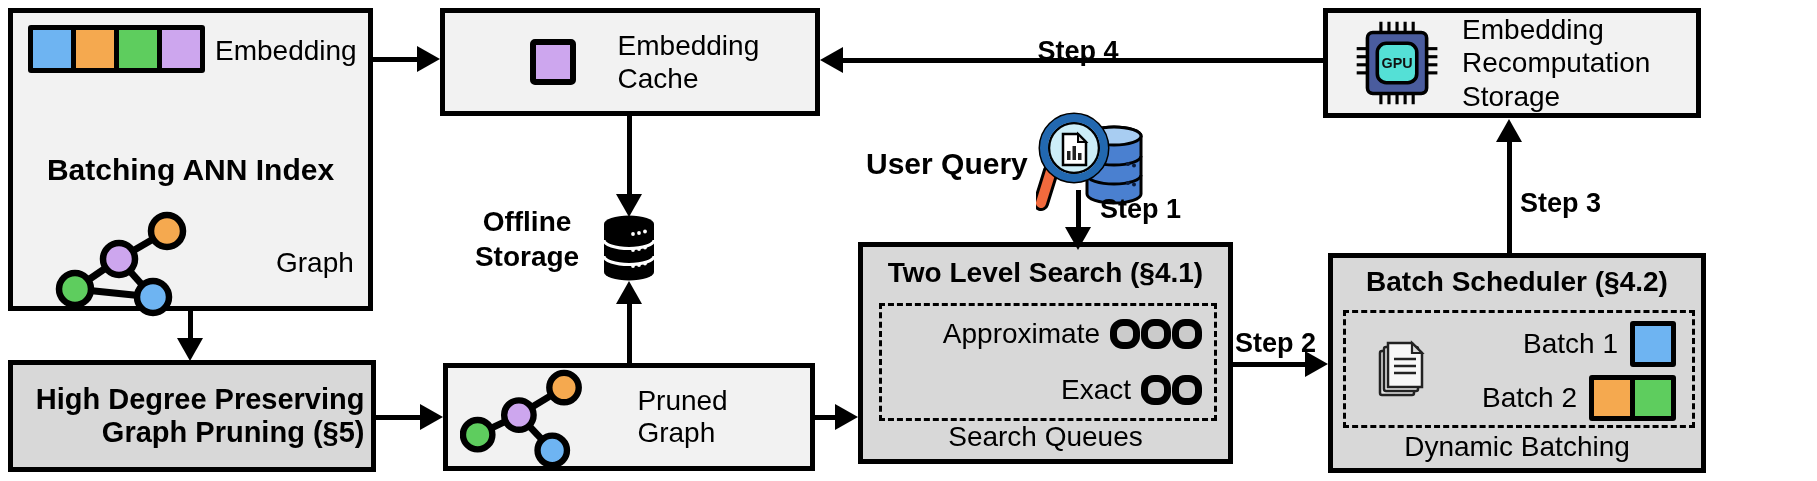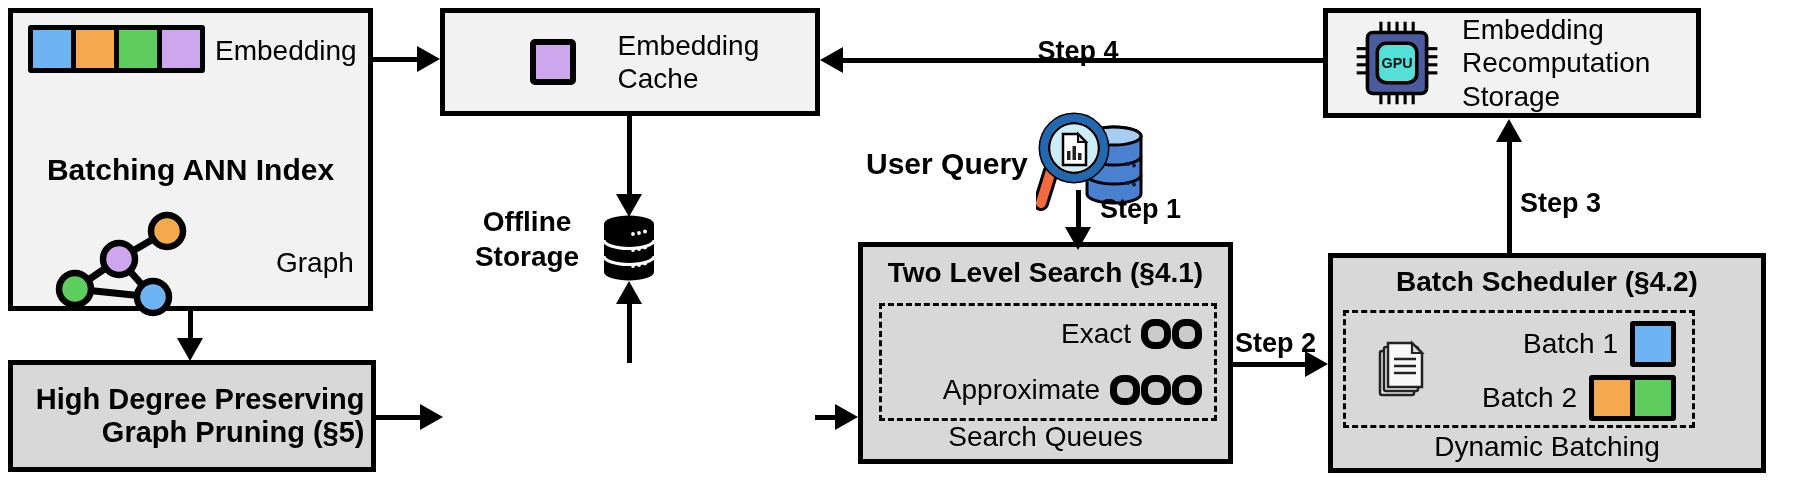--- a/index.html
+++ b/index.html
@@ -9,21 +9,21 @@
   .box { position:absolute; border:5px solid #000; }
   .light { background:#f2f2f2; }
   .gray  { background:#d8d8d8; }
 
   
   .box-original { left:8px; top:8px; width:365px; height:303px; }
   .box-pruning  { left:8px; top:360px; width:368px; height:112px; display:flex; align-items:center; justify-content:center; text-align:right; }
   .box-cache    { left:440px; top:8px; width:380px; height:108px; display:flex; align-items:center; padding-left:85px; gap:42px; }
   .box-pruned   { left:443px; top:363px; width:372px; height:108px; display:flex; align-items:center; padding-left:12px; gap:40px; }
   .box-search   { left:858px; top:242px; width:375px; height:222px; }
-  .box-batch    { left:1328px; top:253px; width:438px; height:220px; }
+  .box-batch    { left:1328px; top:253px; width:378px; height:220px; }
   .box-server   { left:1323px; top:8px; width:378px; height:110px; display:flex; align-items:center; padding-left:26px; gap:22px; }
 
   .title-bold   { font-weight:bold; font-size:29px; }
   .label        { font-size:28px; }
 
   .box-original .main-title { position:absolute; left:0; top:140px; width:100%; text-align:center; font-weight:bold; font-size:30px; }
   .emb-strip { position:absolute; left:15px; top:12px; background:#000; padding:5px; display:flex; gap:5px; border-radius:3px; }
   .emb-cell  { width:38px; height:38px; }
   .emb-label { position:absolute; left:202px; top:22px; }
   .graph-svg { position:absolute; left:40px; top:196px; }
@@ -125,20 +125,36 @@
         <circle cx="45" cy="17.5" r="1.9"></circle>
       <circle cx="33" cy="36" r="1.9"></circle>
         <circle cx="39" cy="35" r="1.9"></circle>
         <circle cx="45" cy="33.5" r="1.9"></circle>
       <circle cx="33" cy="52" r="1.9"></circle>
         <circle cx="39" cy="51" r="1.9"></circle>
         <circle cx="45" cy="49.5" r="1.9"></circle>
     </g>
   </svg>
 
+  <div class="box light box-pruned">
+    <svg width="140" height="100" viewBox="0 0 140 100">
+      <g stroke="#000" stroke-width="7">
+        <line x1="18" y1="68" x2="60" y2="48"></line>
+        <line x1="60" y1="48" x2="106" y2="20"></line>
+        <line x1="60" y1="48" x2="94" y2="84"></line>
+      </g>
+      <g stroke="#000" stroke-width="6.5">
+        <circle cx="18" cy="68" r="15" fill="#5ecd5e"></circle>
+        <circle cx="60" cy="48" r="15" fill="#cda6ee"></circle>
+        <circle cx="106" cy="20" r="15" fill="#f5a94f"></circle>
+        <circle cx="94" cy="84" r="15" fill="#6eb4f2"></circle>
+      </g>
+    </svg>
+    <div class="label">Pruned Graph</div>
+  </div>
 
   <div class="uq-label">User Query</div>
   <svg class="uq-icon" width="116" height="104" viewBox="0 0 116 104">
     <ellipse cx="78" cy="26" rx="27" ry="9" stroke="#000" stroke-width="3" fill="#a8cdf2"></ellipse>
     <path d="M51,26 L51,84 A27,9 0 0 0 105,84 L105,26" stroke="#000" stroke-width="3" fill="#4a80d0"></path>
     <ellipse cx="78" cy="26" rx="27" ry="9" stroke="#000" stroke-width="3" fill="#a8cdf2"></ellipse>
     <path d="M51,46 A27,9 0 0 0 105,46" stroke="#000" stroke-width="3" fill="none"></path>
     <path d="M51,65 A27,9 0 0 0 105,65" stroke="#000" stroke-width="3" fill="none"></path>
     <g fill="#0a1a3a">
         <circle cx="92" cy="54" r="2"></circle>
@@ -157,30 +173,30 @@
       <rect x="31" y="41" width="3.5" height="9"></rect>
       <rect x="36.5" y="36" width="3.5" height="14"></rect>
       <rect x="42" y="43" width="3.5" height="7"></rect>
     </g>
   </svg>
 
   <div class="box gray box-search">
     <div class="tls-title">Two Level Search (§4.1)</div>
     <div class="tls-dashed">
       <div class="tls-row">
-        <span class="label">Exact</span>
+        <span class="label">Approximate</span>
         <div class="queue-row">
+            <div class="queue-slot"></div>
             <div class="queue-slot"></div>
             <div class="queue-slot"></div>
           </div>
       </div>
       <div class="tls-row">
-        <span class="label">Approximate</span>
+        <span class="label">Exact</span>
         <div class="queue-row">
-            <div class="queue-slot"></div>
             <div class="queue-slot"></div>
             <div class="queue-slot"></div>
           </div>
       </div>
     </div>
     <div class="tls-footer">Search Queues</div>
   </div>
 
   <div class="box gray box-batch">
     <div class="bs-title">Batch Scheduler (§4.2)</div>

